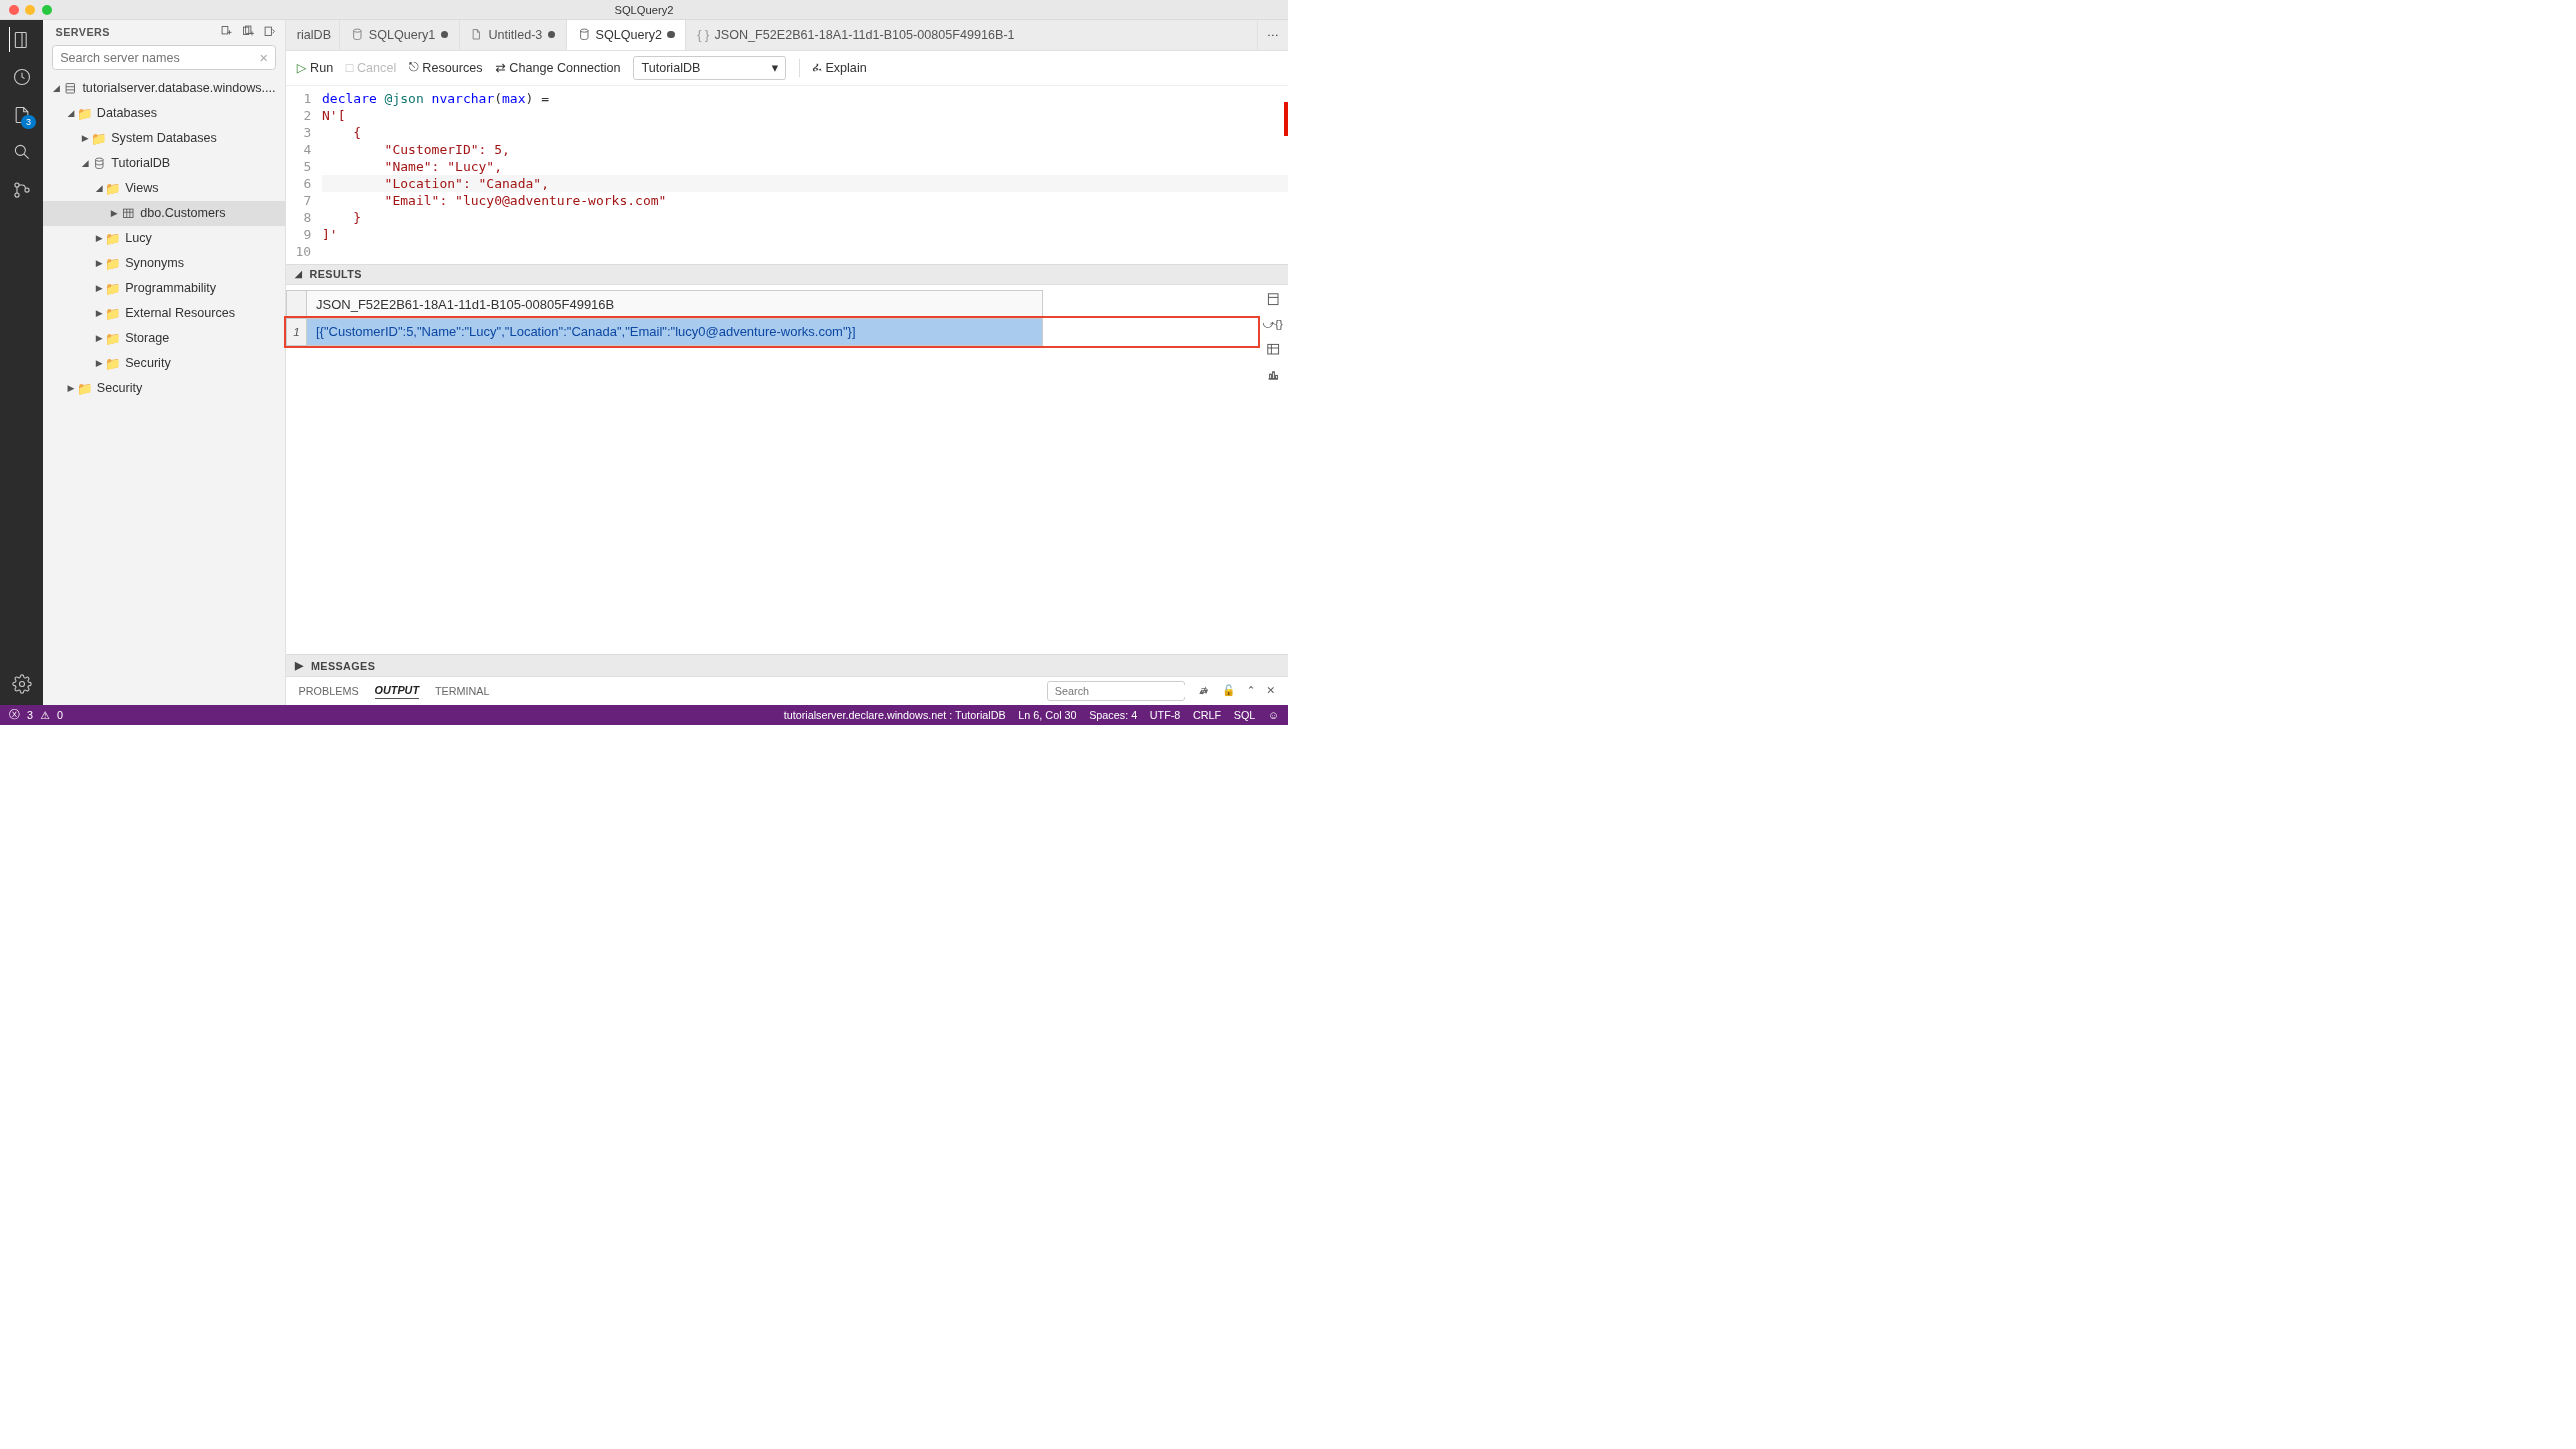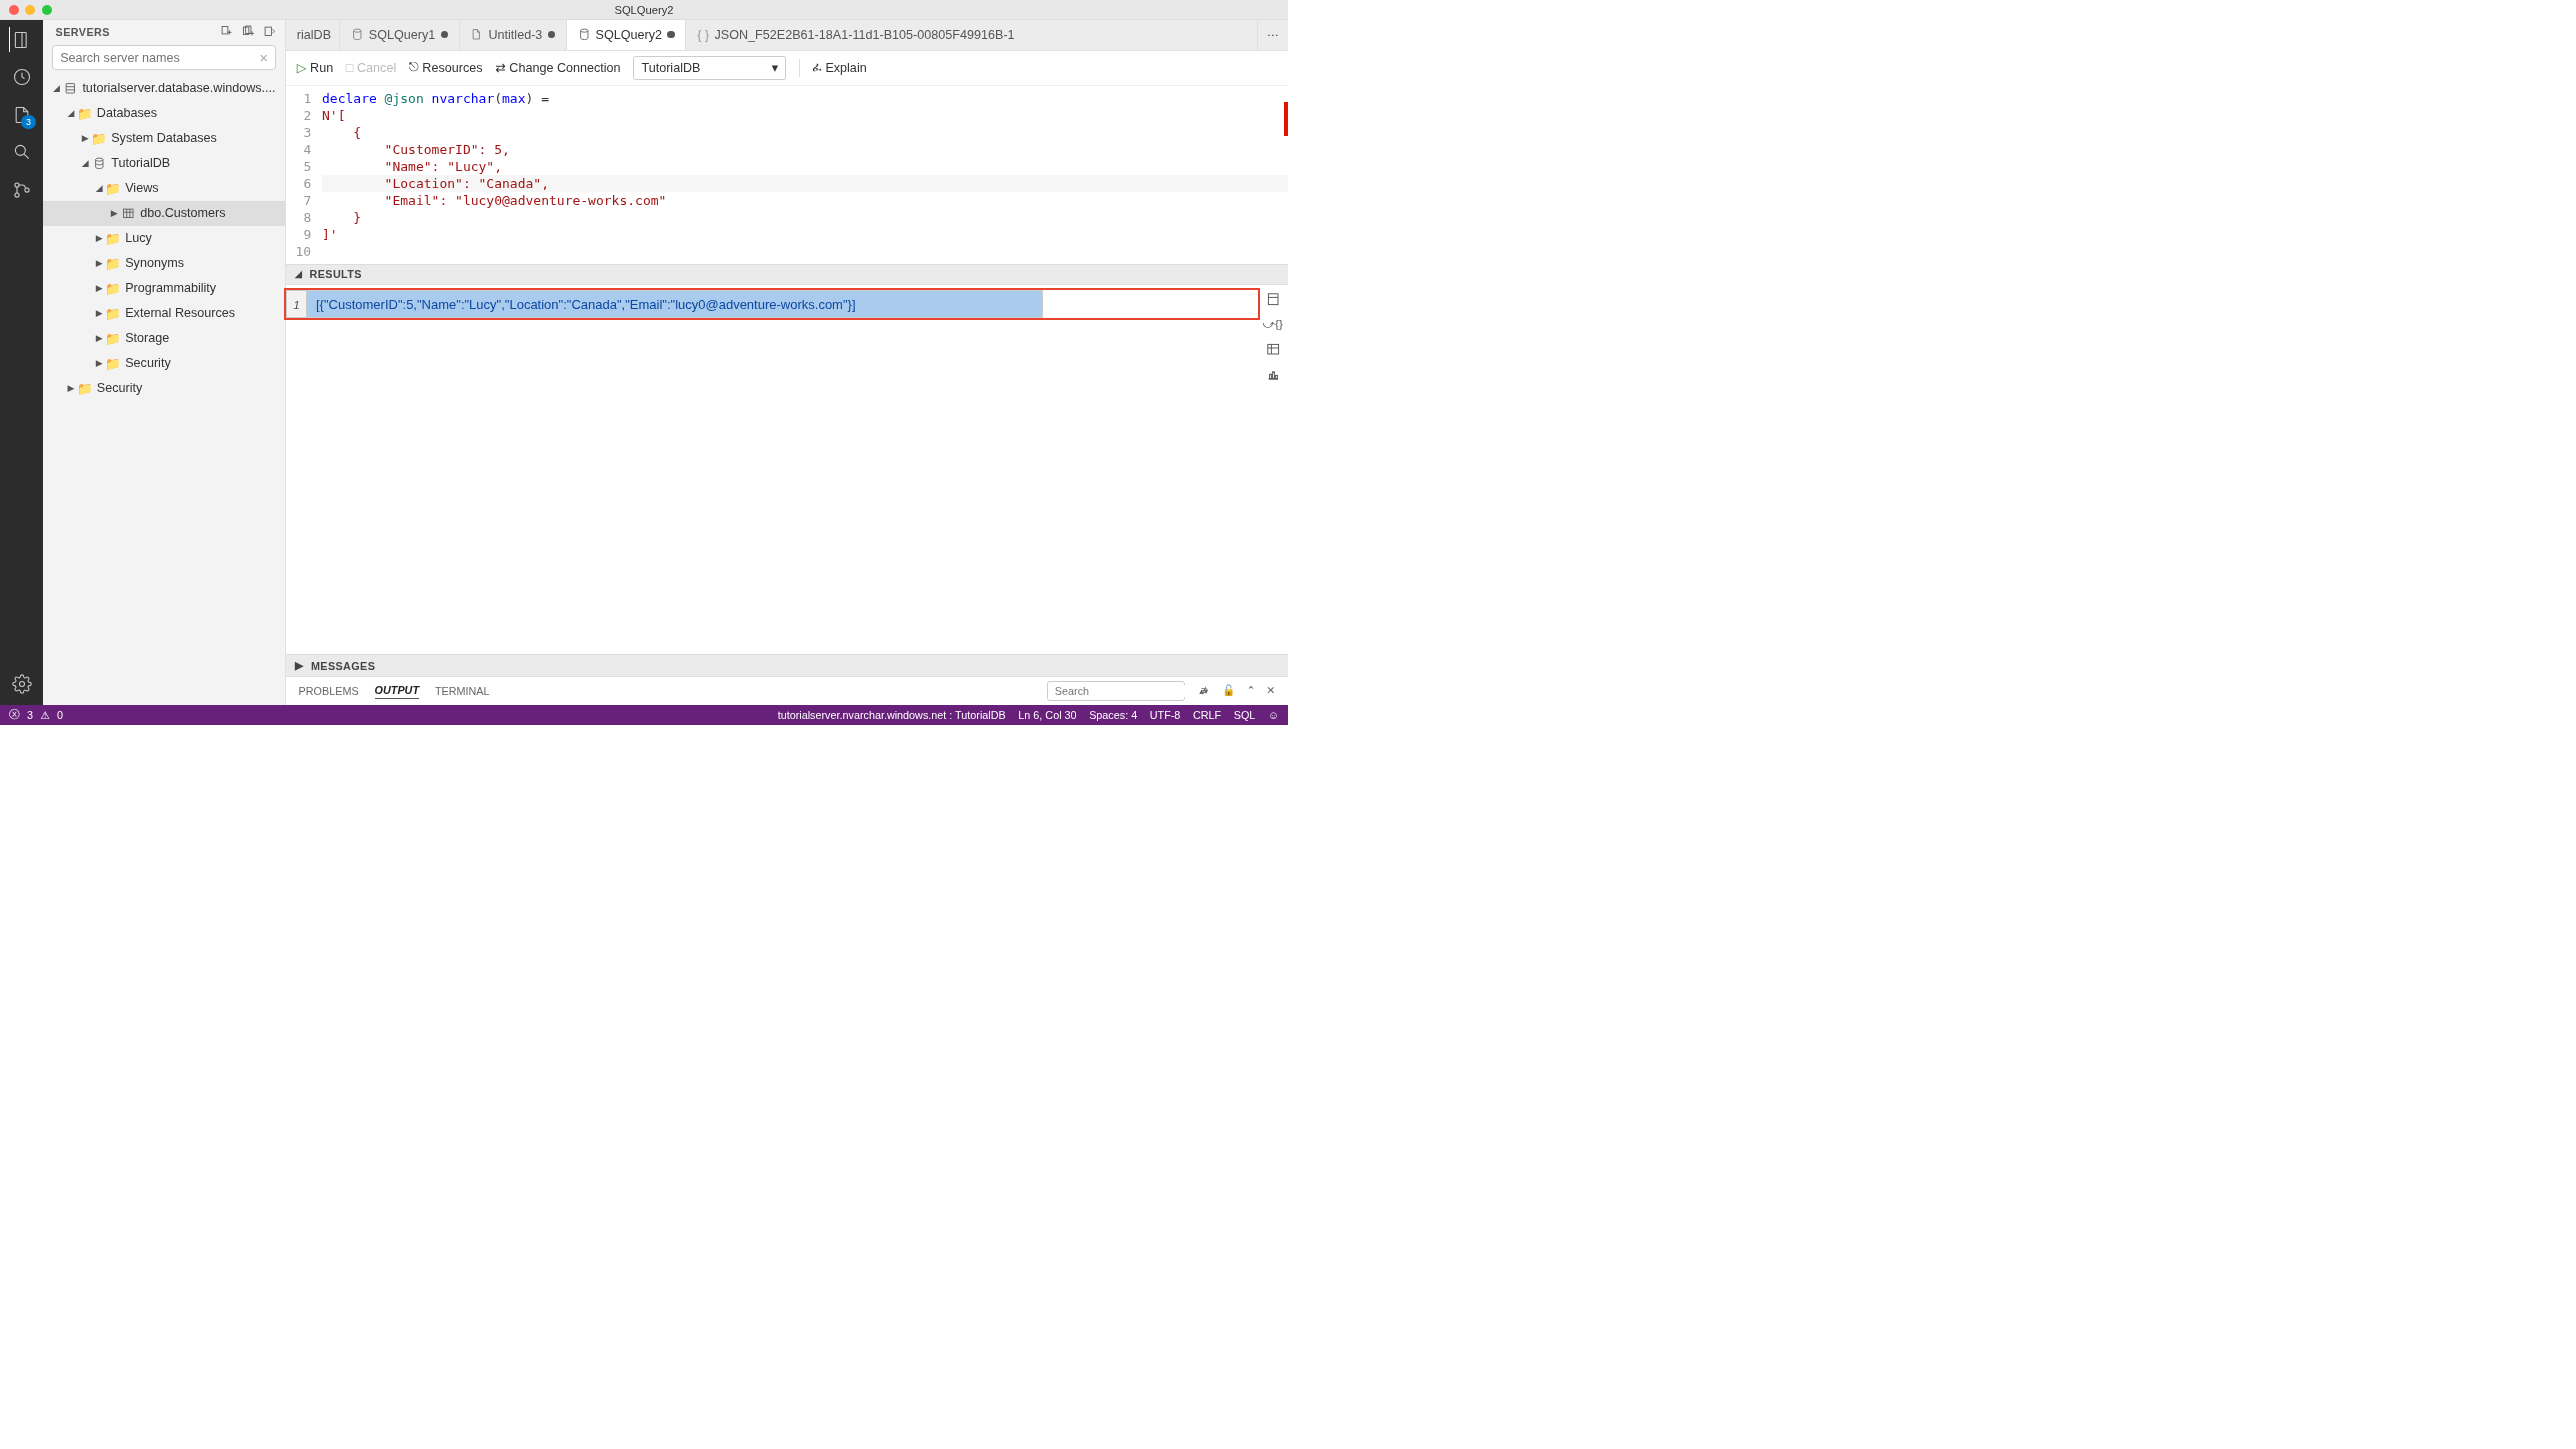--- a/index.html
+++ b/index.html
@@ -455,20 +455,24 @@
       </div>
       <div class="mini-err"></div>
     </div>
 
     <div class="panel-header">
       <span class="twisty">◢</span>
       <span>RESULTS</span>
     </div>
     <div class="results-body" style="flex:1;">
       <div class="results-grid">
+        <div class="grid-header">
+          <div class="grid-rownum">&nbsp;</div>
+          <div class="grid-cell">JSON_F52E2B61-18A1-11d1-B105-00805F49916B</div>
+        </div>
         <div class="grid-row selected hl-box">
           <div class="grid-rownum">1</div>
           <div class="grid-cell">[{"CustomerID":5,"Name":"Lucy","Location":"Canada","Email":"lucy0@adventure-works.com"}]</div>
         </div>
       </div>
       <div class="results-actions">
         <span>
             <svg width="14.4" height="14.4" viewBox="0 0 24 24" fill="none" stroke="#555" stroke-width="1.6">
               <rect x="4" y="3" width="16" height="18"></rect>
               <line x1="4" y1="9" x2="20" y2="9"></line>
@@ -519,21 +523,21 @@
 
 <div class="statusbar">
   <div class="left">
     <span>ⓧ</span>
     <span>3</span>
     <span>⚠</span>
     <span>0</span>
   </div>
   <div class="spacer"></div>
   <div class="right">
-    <span>tutorialserver.nvarchar.windows.net : TutorialDB</span>
+    <span>tutorialserver.declare.windows.net : TutorialDB</span>
     <span>Ln 6, Col 30</span>
     <span>Spaces: 4</span>
     <span>UTF-8</span>
     <span>CRLF</span>
     <span>SQL</span>
     <span>☺</span>
   </div>
 </div>
 
 

